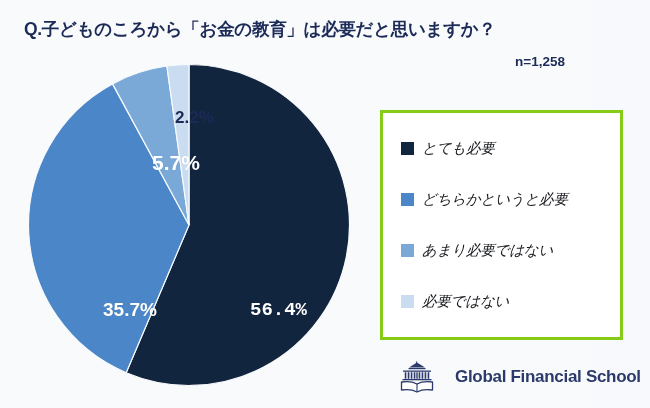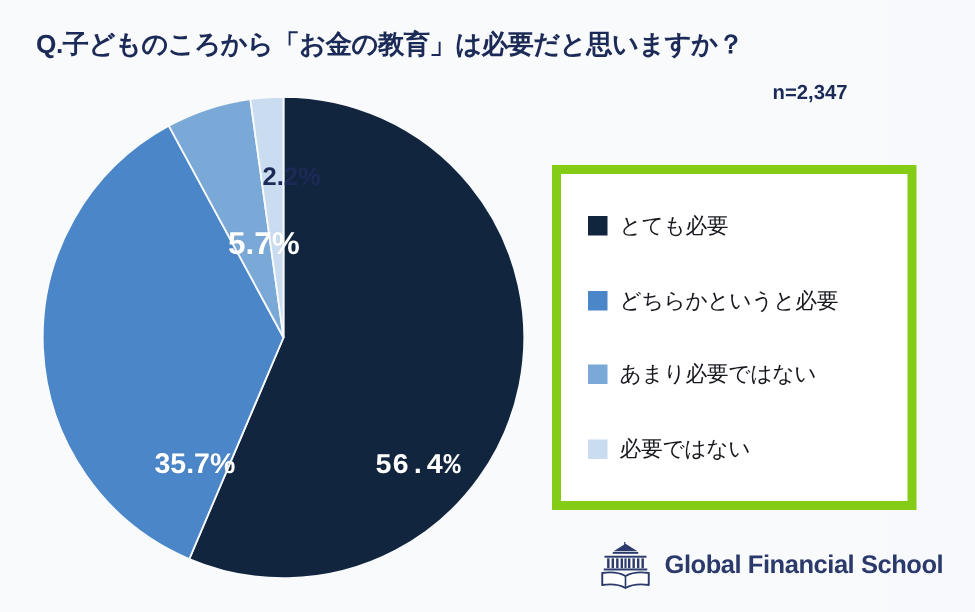--- a/index.html
+++ b/index.html
@@ -68,28 +68,29 @@
     color: #1b2a56;
     font-size: 17px;
   }
   #label-0 { left: 222px; top: 237px; font-family: Liberation Mono, monospace; }
   #label-1 { left: 75px;  top: 237px; }
   #label-2 { left: 124px; top: 89px;  }
   #label-3 { left: 147px; top: 46px;  }
 
   #legend {
     position: absolute;
-    left: 368px;
+    left: 380px;
     top: 110px;
     width: 243px;
     height: 230px;
     background: #ffffff;
-    border: 6px solid #84cc16;
+    border: 3px solid #84cc16;
     box-sizing: border-box;
     padding: 0;
+    font-style: italic;
   }
   .legend-list {
     position: absolute;
     left: 0; top: 0; right: 0; bottom: 0;
     display: flex;
     flex-direction: column;
     justify-content: space-around;
     padding: 10px 0 10px 18px;
     box-sizing: border-box;
   }
@@ -111,21 +112,21 @@
     letter-spacing: -0.2px;
     white-space: nowrap;
   }
 
   #brand {
     position: absolute;
     left: 400px;
     top: 361px;
     display: flex;
     align-items: center;
-    gap: 9px;
+    gap: 21px;
   }
   #brand-mark {
     display: block;
     width: 34px;
     height: 32px;
   }
   #brand-name {
     font-size: 17px;
     font-weight: bold;
     color: #2b3a6b;
@@ -133,21 +134,21 @@
     white-space: nowrap;
   }
 </style>
 </head>
 <body>
 
 <div id="chart-root">
 
   <div class="title">Q.子どものころから「お金の教育」は必要だと思いますか？</div>
 
-  <div class="sample-size">n=2,347</div>
+  <div class="sample-size">n=1,258</div>
 
   <div id="pie-wrap">
     <svg id="pie-svg" width="322" height="326" viewBox="0 0 322 326">
       <g id="pie-slices">
           <path d="M 161 163 L 161.00 2.50 A 160.5 160.5 0 1 1 98.18 310.70 Z" fill="#12253f" stroke="#f8fafc" stroke-width="1.2"></path>
           <path d="M 161 163 L 98.18 310.70 A 160.5 160.5 0 0 1 84.56 21.87 Z" fill="#4a86c8" stroke="#f8fafc" stroke-width="1.2"></path>
           <path d="M 161 163 L 84.56 21.87 A 160.5 160.5 0 0 1 138.88 4.03 Z" fill="#7aa9d8" stroke="#f8fafc" stroke-width="1.2"></path>
           <path d="M 161 163 L 138.88 4.03 A 160.5 160.5 0 0 1 161.00 2.50 Z" fill="#c9dcf0" stroke="#f8fafc" stroke-width="1.2"></path>
         </g>
     </svg>

